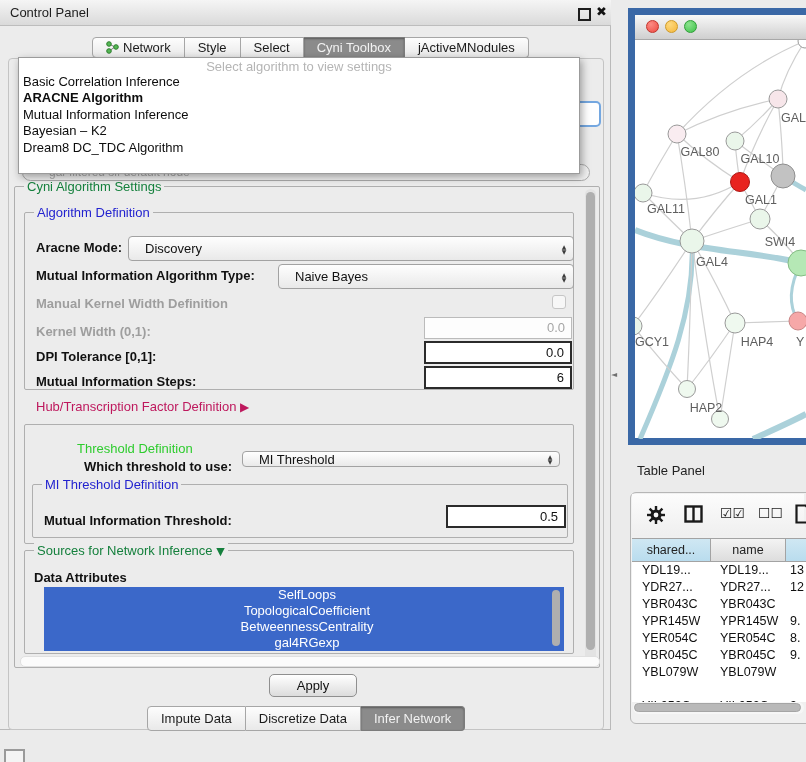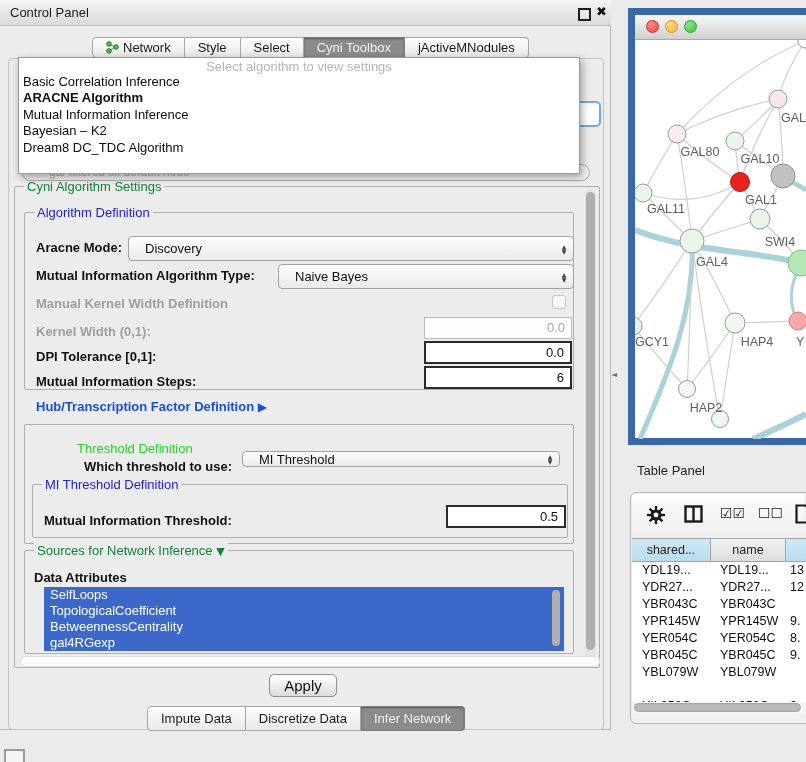--- a/index.html
+++ b/index.html
@@ -64,29 +64,29 @@
   .combo .val{padding-left:16px;flex:1;}
   .combo .arrows{width:18px;text-align:center;color:#3c3c3c;font-size:6px;line-height:5px;}
 
   .field{border:2px solid #2b2b2b;background:#FFF;box-sizing:border-box;
          font-size:13px;color:#111;text-align:right;padding:0 6px;line-height:19px;}
   .field.dis{border:1px solid #BBBBBB;color:#A6A6A6;background:#FDFDFD;line-height:20px;}
 
   .checkbox{width:14px;height:14px;border:1px solid #C6C6C6;border-radius:3px;
             background:#F7F7F7;box-sizing:border-box;}
 
-  .attr-list{background:#FFF;}
+  .attr-list{background:#FFF;text-align:center;}
   .attr-item{height:16px;line-height:16px;background:#3B68C9;color:#FFF;
              font-size:13px;padding-left:6px;}
 
   .scroll-v{background:#AFAFAF;border-radius:5px;}
   .scroll-track{background:#E3E3E3;border-radius:6px;}
 
-  .apply-btn{width:68px;height:23px;border:1px solid #8F8F8F;border-radius:5px;
-             background:linear-gradient(#FFFFFF,#DCDCDC);font-size:15px;color:#111;
+  .apply-btn{width:88px;height:23px;border:1px solid #8F8F8F;border-radius:5px;
+             background:linear-gradient(#FFFFFF,#DCDCDC);font-size:13px;color:#111;
              text-align:center;line-height:22px;box-sizing:border-box;}
 
   .grip{left:4px;top:749px;width:17px;height:12px;border:2px solid #9A9A9A;background:#F4F4F4;}
 
   .splitter{left:611px;top:370px;font-size:8px;color:#6f6f6f;}
 
   
   .net-window{left:628px;top:8px;width:178px;height:437px;box-sizing:border-box;
               border:7px solid #3A68A6;border-right:none;background:#FFF;}
   .net-titlebar{height:24px;background:linear-gradient(#F8F8F8,#CFCFCF);
@@ -195,21 +195,21 @@
 
 <span class="abs lbl dis" style="left:36px;top:324px;">Kernel Width (0,1):</span>
 <div class="abs field dis" style="left:424px;top:317px;width:148px;height:22px;">0.0</div>
 
 <span class="abs lbl" style="left:36px;top:349px;">DPI Tolerance [0,1]:</span>
 <div class="abs field" style="left:424px;top:341px;width:148px;height:23px;">0.0</div>
 
 <span class="abs lbl" style="left:36px;top:374px;">Mutual Information Steps:</span>
 <div class="abs field" style="left:424px;top:366px;width:148px;height:23px;">6</div>
 
-<span class="abs" style="left:36px;top:399px;font-size:13px;color:#1d4ed8;font-weight:bold;">
+<span class="abs" style="left:36px;top:399px;font-size:13px;color:#be185d;">
   <span>Hub/Transcription Factor Definition</span>
   <span class="dj" style="font-size:12px;"> ▶</span>
 </span>
 
 <div class="abs groupbox" style="left:24px;top:424px;width:550px;height:120px;"></div>
 <span class="abs legend green" style="left:34px;top:441px;margin-left:40px;">Threshold Definition</span>
 
 <span class="abs lbl" style="left:84px;top:459px;">Which threshold to use:</span>
 <div class="abs combo" style="left:242px;top:451px;width:318px;height:16px;">
   <span class="val">MI Threshold</span>

